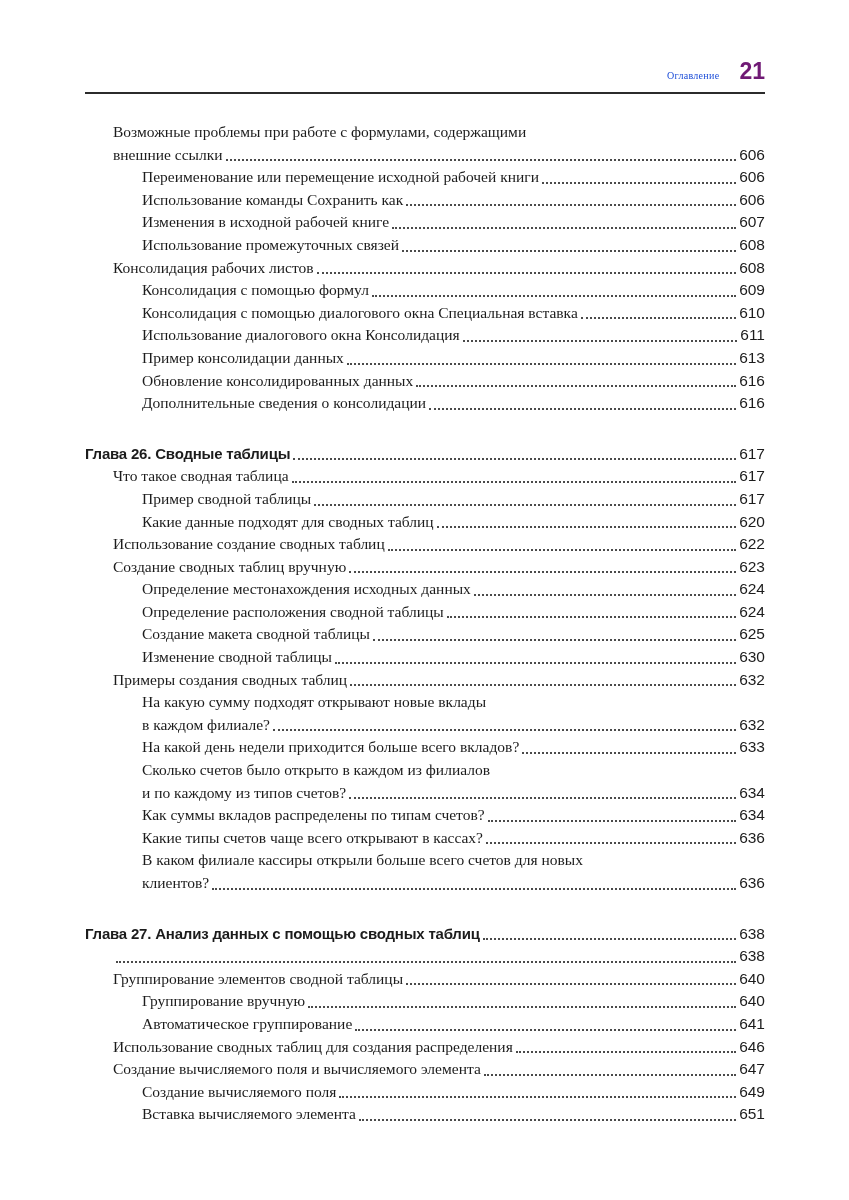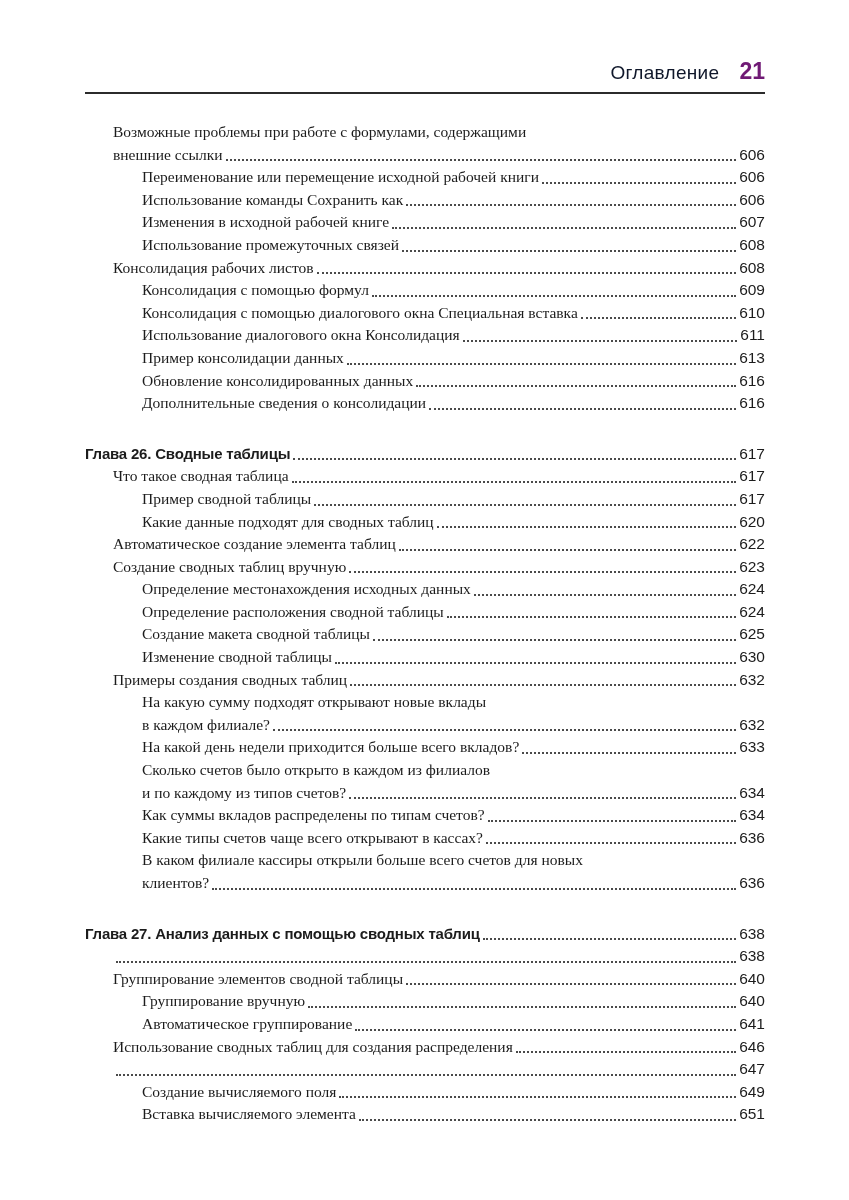--- a/index.html
+++ b/index.html
@@ -19,23 +19,23 @@
   }
   
   .page-header {
     display: flex;
     justify-content: flex-end;
     align-items: baseline;
     gap: 20px;
     padding-bottom: 7px;
   }
   .header-title {
-    font-family: Liberation Sans, sans-serif;
-    font-size: 19px;
-    color: #0f172a;
+    font-family: Liberation Serif, serif;
+    font-size: 10px;
+    color: #1d4ed8;
     letter-spacing: 0.3px;
   }
   .header-page {
     font-family: "Liberation Sans", sans-serif;
     font-weight: 700;
     font-size: 23px;
     color: #701a75;
   }
   .header-rule {
     border-bottom: 2.5px solid #2b2b2b;
@@ -201,21 +201,21 @@
       </div>
       <div class="toc-entry lvl2">
         <div class="toc-line">
           <span class="title">Какие данные подходят для сводных таблиц</span>
           <span class="dots"></span>
           <span class="pg">620</span>
         </div>
       </div>
       <div class="toc-entry lvl1">
         <div class="toc-line">
-          <span class="title">Автоматическое создание элемента таблиц</span>
+          <span class="title">Использование создание сводных таблиц</span>
           <span class="dots"></span>
           <span class="pg">622</span>
         </div>
       </div>
       <div class="toc-entry lvl1">
         <div class="toc-line">
           <span class="title">Создание сводных таблиц вручную</span>
           <span class="dots"></span>
           <span class="pg">623</span>
         </div>
@@ -342,20 +342,21 @@
       </div>
       <div class="toc-entry lvl1">
         <div class="toc-line">
           <span class="title">Использование сводных таблиц для создания распределения</span>
           <span class="dots"></span>
           <span class="pg">646</span>
         </div>
       </div>
       <div class="toc-entry lvl1">
         <div class="toc-line">
+          <span class="title">Создание вычисляемого поля и вычисляемого элемента</span>
           <span class="dots"></span>
           <span class="pg">647</span>
         </div>
       </div>
       <div class="toc-entry lvl2">
         <div class="toc-line">
           <span class="title">Создание вычисляемого поля</span>
           <span class="dots"></span>
           <span class="pg">649</span>
         </div>

